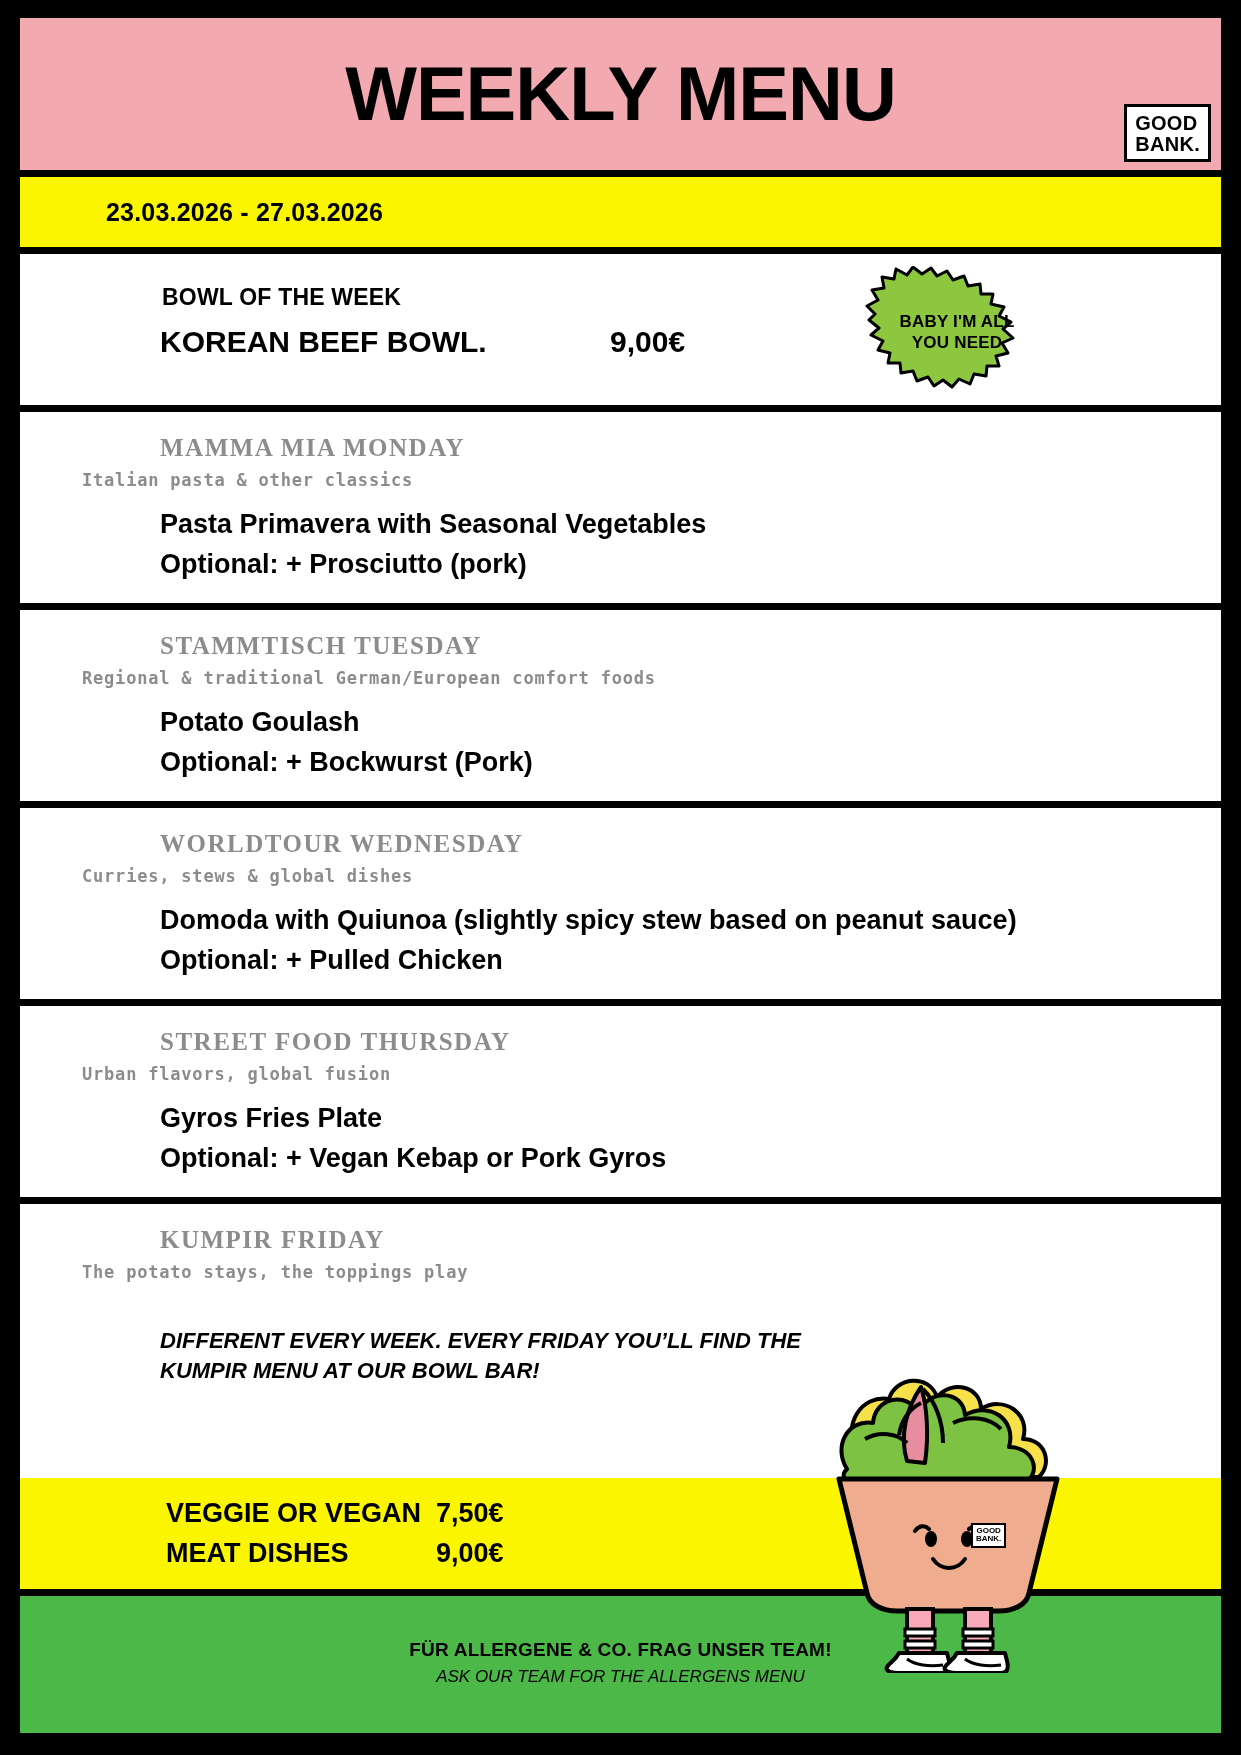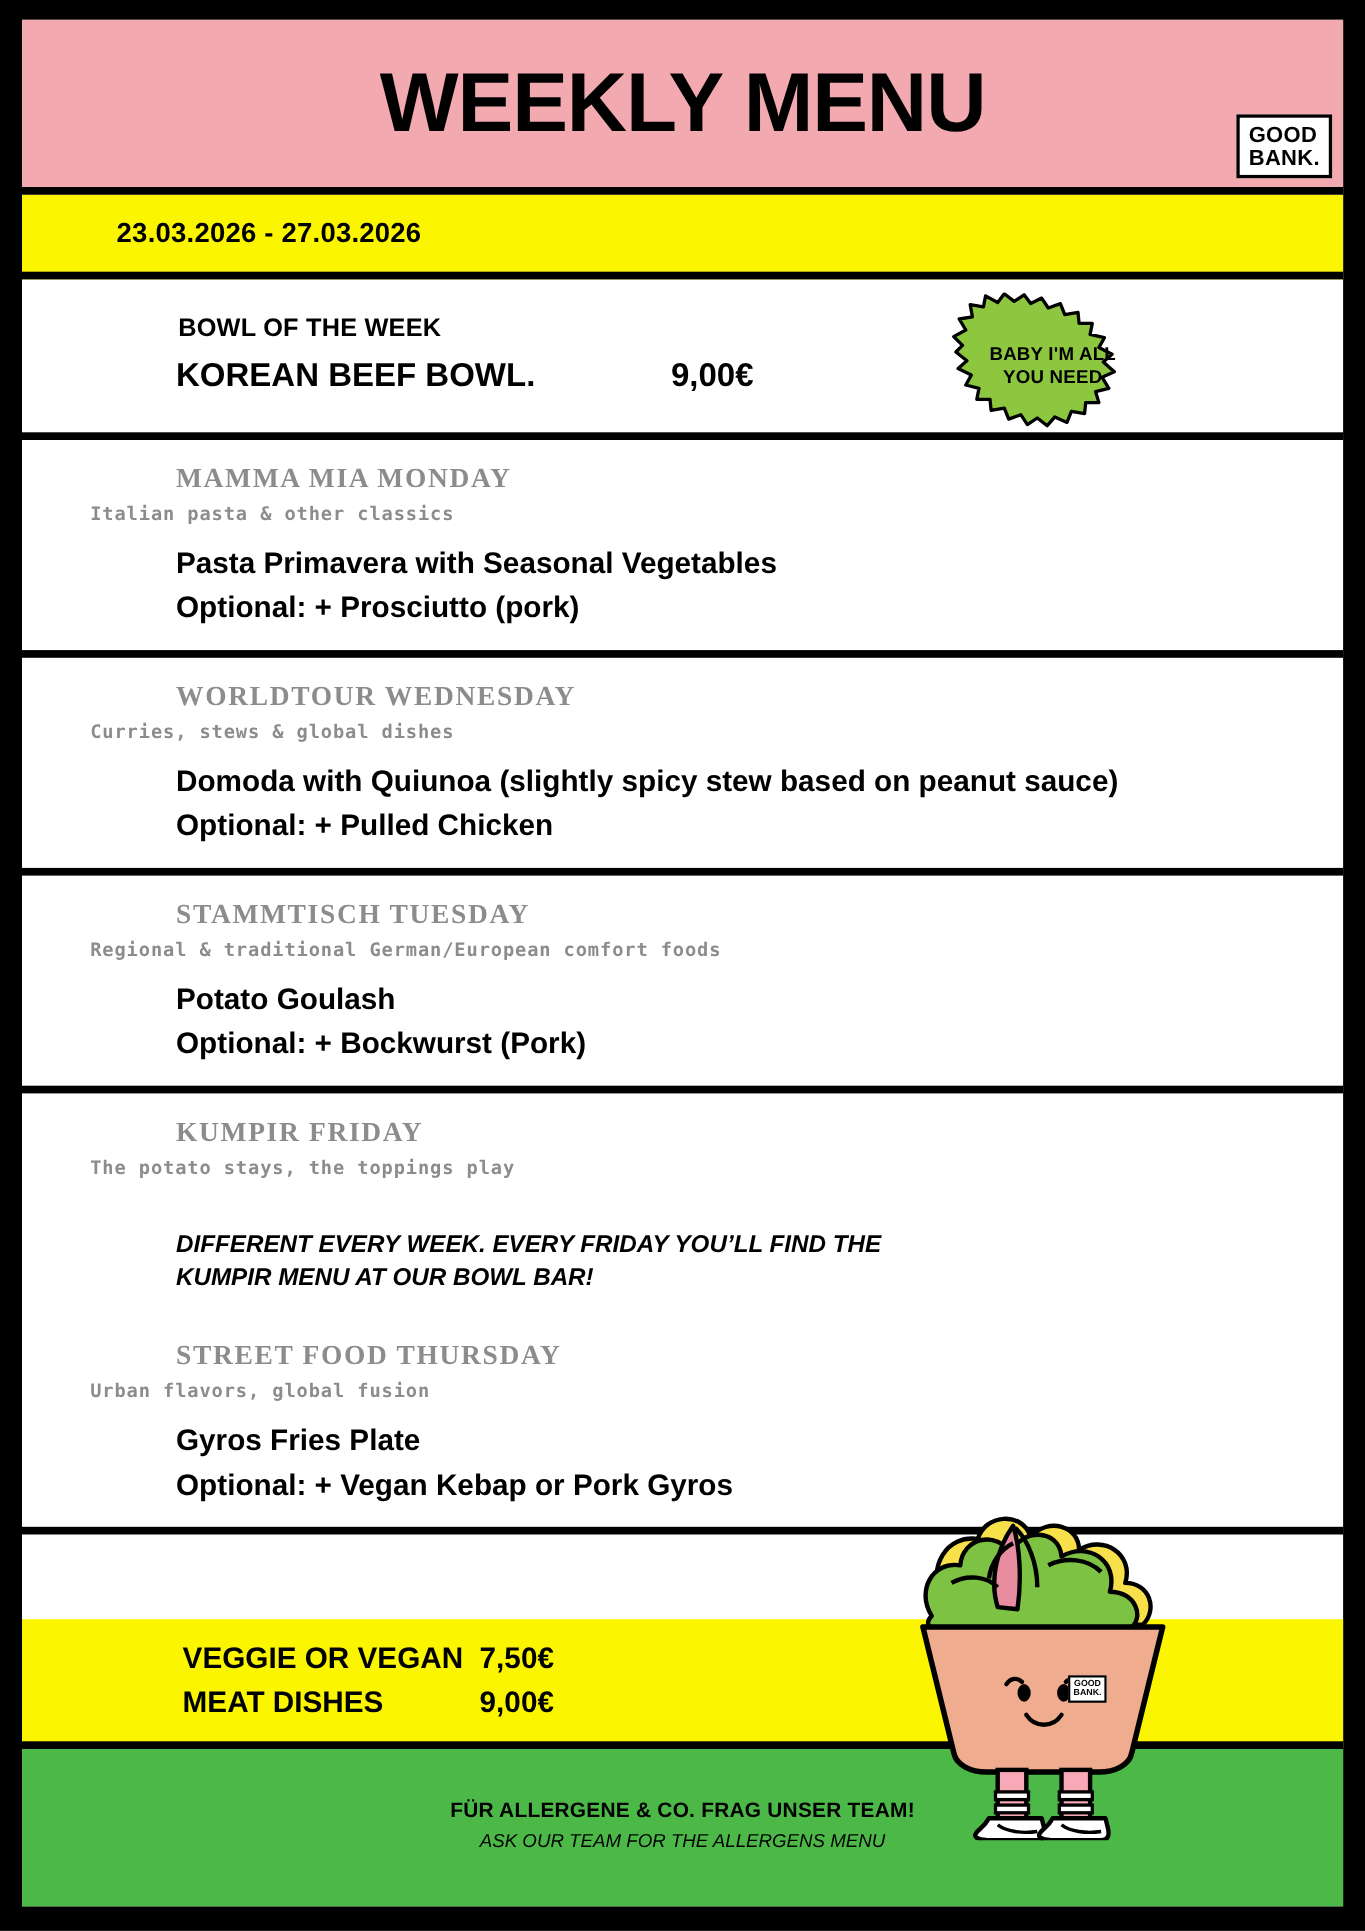--- a/index.html
+++ b/index.html
@@ -81,21 +81,21 @@
     font-weight: 700;
     color: #000;
     padding-left: 86px;
     letter-spacing: 0.2px;
   }
 
   
   .bowl-week {
     position: relative;
     border-bottom: 7px solid #000;
-    padding: 30px 0 34px 0;
+    padding: 30px 0 46px 0;
     flex: none;
   }
   .bowl-label {
     font-size: 23px;
     font-weight: 700;
     color: #000;
     padding-left: 142px;
     letter-spacing: 0.2px;
   }
   .bowl-row {
@@ -304,44 +304,44 @@
     <div class="days">
 
       <div class="day">
         <div class="day-title">MAMMA MIA MONDAY</div>
         <div class="day-sub">Italian pasta &amp; other classics</div>
         <div class="day-dish">Pasta Primavera with Seasonal Vegetables</div>
         <div class="day-opt">Optional: + Prosciutto (pork)</div>
       </div>
 
       <div class="day">
+        <div class="day-title">STAMMTISCH TUESDAY</div>
+        <div class="day-sub">Regional &amp; traditional German/European comfort foods</div>
+        <div class="day-dish">Potato Goulash</div>
+        <div class="day-opt">Optional: + Bockwurst (Pork)</div>
+      </div>
+
+      <div class="day">
         <div class="day-title">WORLDTOUR WEDNESDAY</div>
         <div class="day-sub">Curries, stews &amp; global dishes</div>
         <div class="day-dish">Domoda with Quiunoa (slightly spicy stew based on peanut sauce)</div>
         <div class="day-opt">Optional: + Pulled Chicken</div>
-      </div>
-
-      <div class="day">
-        <div class="day-title">STAMMTISCH TUESDAY</div>
-        <div class="day-sub">Regional &amp; traditional German/European comfort foods</div>
-        <div class="day-dish">Potato Goulash</div>
-        <div class="day-opt">Optional: + Bockwurst (Pork)</div>
-      </div>
-
-      <div class="day" style="border-bottom:none;">
-        <div class="day-title">KUMPIR FRIDAY</div>
-        <div class="day-sub">The potato stays, the toppings play</div>
-        <div class="day-note">DIFFERENT EVERY WEEK. EVERY FRIDAY YOU’LL FIND THE KUMPIR MENU AT OUR BOWL BAR!</div>
       </div>
 
       <div class="day">
         <div class="day-title">STREET FOOD THURSDAY</div>
         <div class="day-sub">Urban flavors, global fusion</div>
         <div class="day-dish">Gyros Fries Plate</div>
         <div class="day-opt">Optional: + Vegan Kebap or Pork Gyros</div>
+      </div>
+
+      <div class="day" style="border-bottom:none;">
+        <div class="day-title">KUMPIR FRIDAY</div>
+        <div class="day-sub">The potato stays, the toppings play</div>
+        <div class="day-note">DIFFERENT EVERY WEEK. EVERY FRIDAY YOU’LL FIND THE KUMPIR MENU AT OUR BOWL BAR!</div>
       </div>
 
     </div>
 
     <div class="prices">
       <div class="price-row">
         <div class="price-label">VEGGIE OR VEGAN</div>
         <div class="price-value">7,50€</div>
       </div>
       <div class="price-row">

